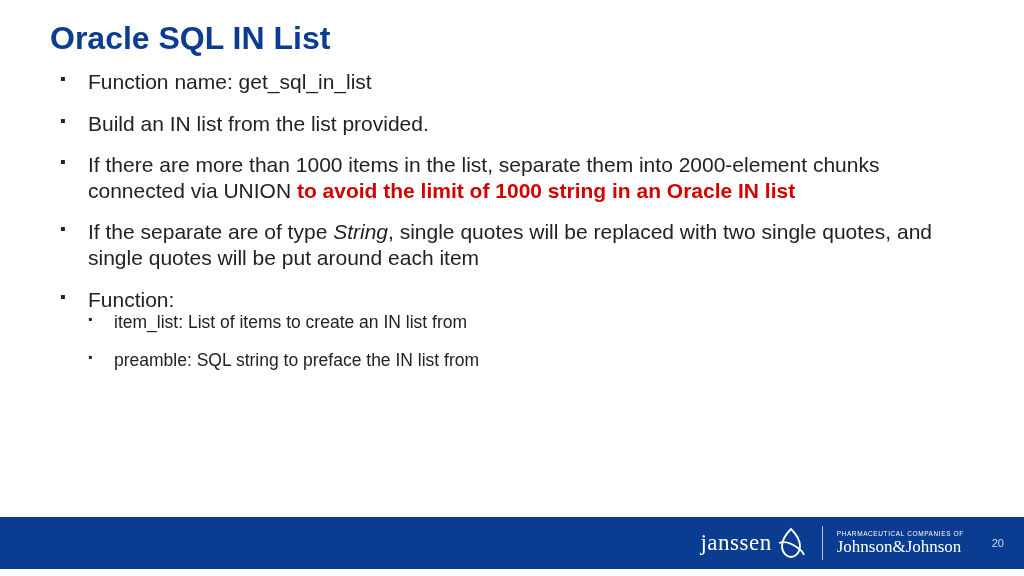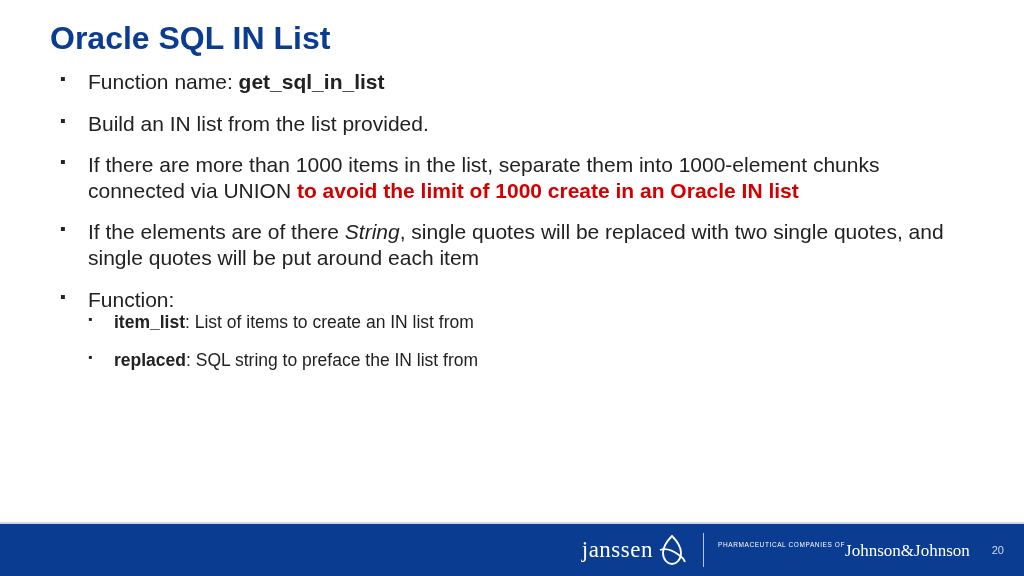--- a/index.html
+++ b/index.html
@@ -6,62 +6,62 @@
   html, body { width: 1024px; height: 576px; font-family: Verdana, Geneva, sans-serif; background: #fff; overflow: hidden; }
   .slide { width: 1024px; height: 576px; position: relative; }
   .title { color: #0a3d91; font-size: 32px; font-weight: bold; padding: 20px 25px 10px 50px; }
   .content { padding: 2px 60px 0 60px; }
   ul.level1 { list-style: none; }
   ul.level1 > li { position: relative; padding-left: 28px; margin-bottom: 16px; font-size: 21px; color: #222; line-height: 1.22; }
   ul.level1 > li::before { content: "▪"; position: absolute; left: 0; top: 0; color: #222; font-size: 16px; }
   ul.level2 { list-style: none; }
   ul.level2 > li { position: relative; padding-left: 26px; margin-bottom: 16px; font-size: 17.5px; color: #222; line-height: 1.25; }
   ul.level2 > li::before { content: "▪"; position: absolute; left: 0; top: 0; color: #222; font-size: 12px; }
-  .bold { font-weight: bold; }
+  .bold { font-weight: normal; }
   .red-bold { color: #d40000; font-weight: bold; }
   .italic { font-style: italic; }
-  .footer { position: absolute; bottom: 0; left: 0; right: 0; height: 52px; background: #0a3d91; display: flex; align-items: center; justify-content: flex-end; padding-right: 20px; }
+  .footer { position: absolute; bottom: 7px; left: 0; right: 0; height: 52px; background: #0a3d91; display: flex; align-items: center; justify-content: flex-end; padding-right: 20px; }
   .footer-top-line { position: absolute; bottom: 52px; left: 0; right: 0; height: 2px; background: #c9d6e8; }
   .brand-janssen { display: flex; align-items: center; color: #fff; margin-right: 14px; }
   .brand-janssen .jtext { font-size: 23px; letter-spacing: 0.5px; font-family: Georgia, 'Times New Roman', serif; font-weight: 400; }
   .brand-janssen svg { margin-left: 4px; }
   .divider { width: 1px; height: 34px; background: rgba(255,255,255,0.7); margin: 0 14px 0 2px; }
-  .brand-jnj { display: flex; flex-direction: row; color: #fff; margin-right: 22px; justify-content: space-between; }
+  .brand-jnj { display: flex; flex-direction: column; color: #fff; margin-right: 28px; justify-content: space-between; }
   .brand-jnj .tag { font-size: 6.5px; letter-spacing: 0.6px; text-transform: uppercase; line-height: 1; margin-bottom: 1px; }
   .brand-jnj .script { font-family: 'Brush Script MT', 'Segoe Script', cursive; font-size: 17px; line-height: 1; }
   .page-num { color: #cfd8ea; font-size: 11px; }
 </style>
 </head>
 <body>
 
 <div class="slide">
   <div class="title">Oracle SQL IN List</div>
 
   <div class="content">
     <ul class="level1">
       <li>
         <span>Function name: </span><span class="bold">get_sql_in_list</span>
       </li>
       <li>
         <span>Build an IN list from the list provided.</span>
       </li>
       <li>
-        <span>If there are more than 1000 items in the list, separate them into 1000-element chunks connected via UNION </span><span class="red-bold">to avoid the limit of 1000 create in an Oracle IN list</span>
+        <span>If there are more than 1000 items in the list, separate them into 2000-element chunks connected via UNION </span><span class="red-bold">to avoid the limit of 1000 string in an Oracle IN list</span>
       </li>
       <li>
-        <span>If the elements are of there </span><span class="italic">String</span><span>, single quotes will be replaced with two single quotes, and single quotes will be put around each item</span>
+        <span>If the separate are of type </span><span class="italic">String</span><span>, single quotes will be replaced with two single quotes, and single quotes will be put around each item</span>
       </li>
       <li>
         <span>Function:</span>
         <ul class="level2">
           <li>
             <span class="bold">item_list</span><span>: List of items to create an IN list from</span>
           </li>
           <li>
-            <span class="bold">replaced</span><span>: SQL string to preface the IN list from</span>
+            <span class="bold">preamble</span><span>: SQL string to preface the IN list from</span>
           </li>
         </ul>
       </li>
     </ul>
   </div>
 
   <div class="footer-top-line"></div>
   <div class="footer">
     <div class="brand-janssen">
       <span class="jtext">janssen</span>

